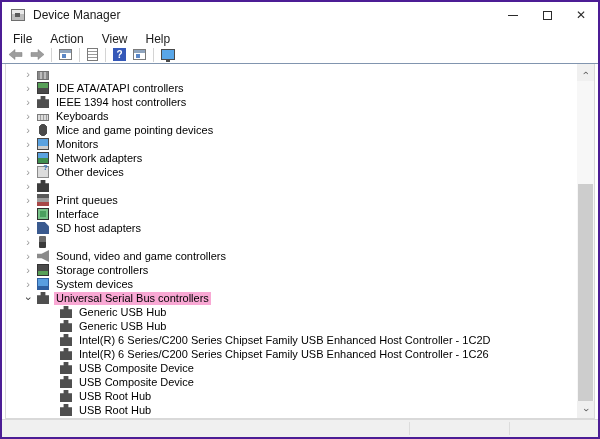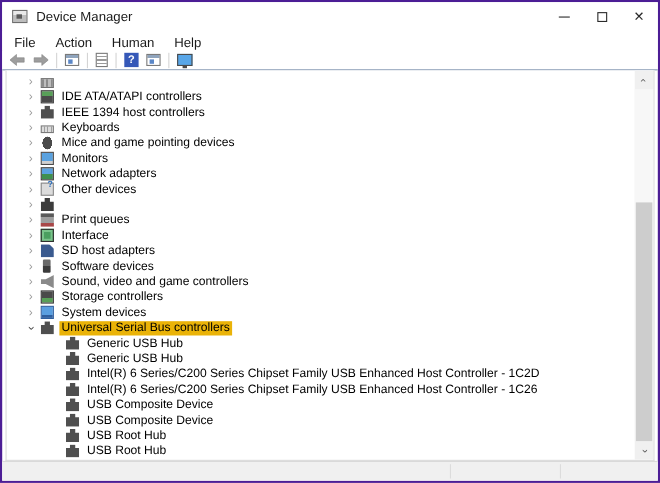--- a/index.html
+++ b/index.html
@@ -34,21 +34,21 @@
   .mon-ic::after { content:""; position:absolute; left:4px; bottom:-3px; width:4px; height:2px; background:#4a4a4a; }
 
   
   .content { flex:1; margin:0 3px; border:1px solid #d9d9d9; border-top:none; display:flex; overflow:hidden; background:#fff; }
   .tree { flex:1; padding-top:3px; overflow:hidden; }
   .trow { height:14px; display:flex; align-items:center; font-size:11px; color:#000; white-space:nowrap; }
   .chev { width:12px; flex:none; font-size:11px; color:#9a9a9a; display:inline-flex; align-items:center; justify-content:center; line-height:1; }
   .chev.down { transform:rotate(90deg); color:#3c3c3c; }
   .ticon { width:12px; height:12px; margin:0 5px 0 3px; flex:none; display:inline-block; }
   .tlabel { padding:0 2px; line-height:13px; }
-  .tlabel.hl { background:#eab308; }
+  .tlabel.hl { background:#f9a8d4; }
 
   
   .i-hid { height:9px; margin-top:2px; border:1px solid #707070; background:repeating-linear-gradient(90deg,#8a8a8a 0 2px,#bdbdbd 2px 4px); }
   .i-ide { border:1px solid #3a3a3a; background:linear-gradient(180deg,#58a058 0 45%,#4a4a4a 45%); }
   .i-ieee1394,.i-usb { background:#4f4f4f; clip-path:polygon(30% 0,70% 0,70% 28%,100% 28%,100% 100%,0 100%,0 28%,30% 28%); }
   .i-serial-port { background:#3c3c3c; clip-path:polygon(30% 0,70% 0,70% 28%,100% 28%,100% 100%,0 100%,0 28%,30% 28%); }
   .i-keyboard { height:7px; margin-top:3px; border:1px solid #7a7a7a; background:repeating-linear-gradient(90deg,#dcdcdc 0 2px,#9f9f9f 2px 3px); }
   .i-mouse { background:radial-gradient(ellipse 4.5px 6px at 50% 50%,#4a4a4a 97%,transparent 100%); }
   .i-monitor { border:1px solid #4a4a4a; background:linear-gradient(180deg,#5aa2e0 0 70%,#cfcfcf 70%); }
   .i-network { border:1px solid #3a3a3a; background:linear-gradient(180deg,#5aa2e0 0 55%,#3f8f4f 55%); }
@@ -93,21 +93,21 @@
         </div>
       <div class="win-btn">
           <span class="glyph-close">✕</span>
         </div>
     </div>
   </div>
 
   <div class="menubar">
     <span class="menu-item">File</span>
     <span class="menu-item">Action</span>
-    <span class="menu-item">Human</span>
+    <span class="menu-item">View</span>
     <span class="menu-item">Help</span>
   </div>
 
   <div class="toolbar">
     <div class="tb-btn">
       <svg class="arrow" viewBox="0 0 14 11">
           <polygon points="0,5.5 6,0.5 6,3.5 13,3.5 13,7.5 6,7.5 6,10.5" fill="#9d9d9d" stroke="#7e7e7e" stroke-width="0.5"></polygon>
         </svg>
     </div>
     <div class="tb-btn">
@@ -192,21 +192,20 @@
           <span class="tlabel">Interface</span>
         </div>
         <div class="trow" style="padding-left: 16px;">
           <span class="chev">›</span>
           <span class="ticon i-sd-card"></span>
           <span class="tlabel">SD host adapters</span>
         </div>
         <div class="trow" style="padding-left: 16px;">
           <span class="chev">›</span>
           <span class="ticon i-software"></span>
-          <span class="tlabel">Software devices</span>
         </div>
         <div class="trow" style="padding-left: 16px;">
           <span class="chev">›</span>
           <span class="ticon i-speaker"></span>
           <span class="tlabel">Sound, video and game controllers</span>
         </div>
         <div class="trow" style="padding-left: 16px;">
           <span class="chev">›</span>
           <span class="ticon i-storage"></span>
           <span class="tlabel">Storage controllers</span>

